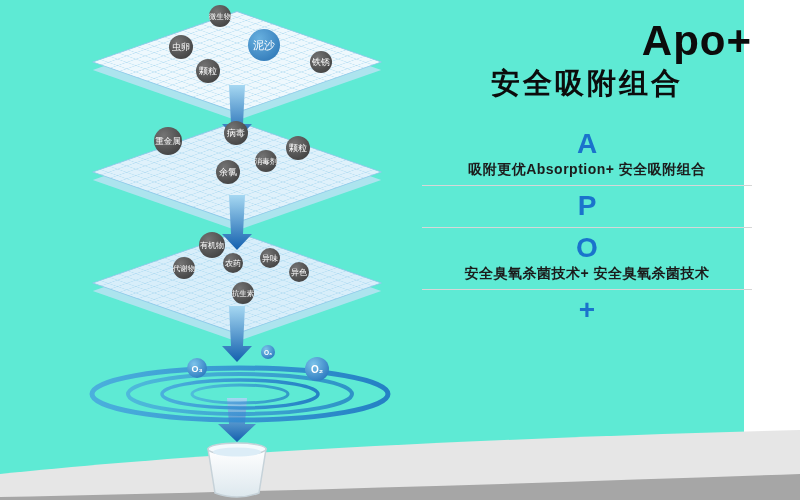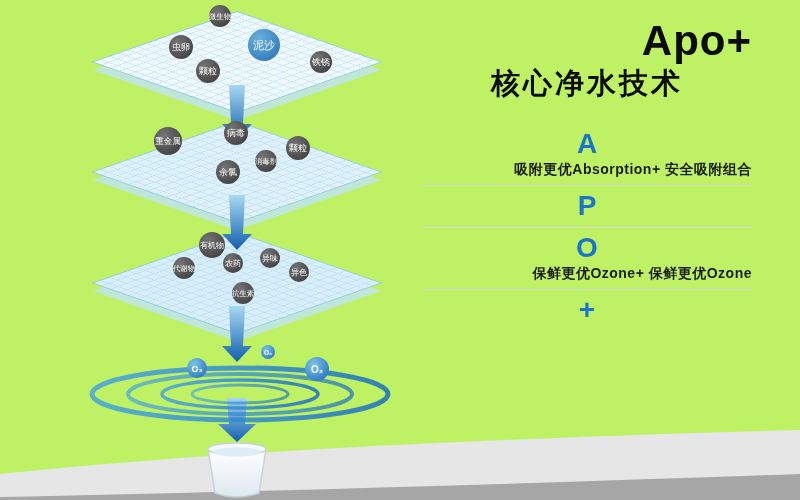--- a/index.html
+++ b/index.html
@@ -1,30 +1,30 @@
 <!DOCTYPE html>
 <html><head>
 <meta charset="utf-8">
 <style>
   html,body{margin:0;padding:0;}
   body{width:800px;height:500px;overflow:hidden;background:#ffffff;
        font-family:"Liberation Sans","DejaVu Sans",sans-serif;}
-  .stage{position:relative;width:800px;height:500px;background:#bef264;}
+  .stage{position:relative;width:716px;height:500px;background:#5eead4;padding-left:28px;}
   .bg-svg{position:absolute;left:0;top:0;z-index:1;}
   .right-panel{position:absolute;left:422px;top:18px;width:330px;z-index:2;}
   .brand-title{font-size:42px;line-height:46px;font-weight:800;color:#0c0c0c;
                text-align:right;letter-spacing:1px;margin:0;}
   .page-subtitle{font-size:29px;line-height:38px;font-weight:800;color:#0c0c0c;
                text-align:center;letter-spacing:3px;margin:0;}
   .feature{margin-top:0;}
   .feature.first{margin-top:28px;}
   .feature-letter{font-size:28px;line-height:28px;font-weight:800;color:#1a73cc;
                text-align:center;margin-top:6px;}
   .feature-text{font-size:14px;line-height:18px;font-weight:700;color:#1c1c1c;
-               text-align:right;margin-top:2px;letter-spacing:0.5px;}
+               text-align:center;margin-top:2px;letter-spacing:0.5px;}
   .feature-sep{height:1px;background:#d7d7d7;margin-top:7px;}
   svg text{font-family:"Liberation Sans","DejaVu Sans",sans-serif;}
   .particle-label{fill:#ffffff;}
   .bubble-label{fill:#ffffff;font-weight:bold;}
 </style>
 </head>
 <body>
 
 <div class="stage">
 
@@ -186,36 +186,36 @@
 
     <g>
       <path d="M208,449 L215,493 Q237,501 259,493 L266,449 Z" fill="url(#glassGrad)" stroke="#c6d2d9" stroke-width="1.5"></path>
       <ellipse cx="237" cy="449" rx="29" ry="6" fill="#f4fafd" stroke="#c6d2d9" stroke-width="1.5"></ellipse>
       <ellipse cx="237" cy="452" rx="24" ry="4.5" fill="#dcedf7"></ellipse>
     </g>
   </svg>
 
   <div class="right-panel">
     <h1 class="brand-title">Apo+</h1>
-    <h2 class="page-subtitle">核心净水技术</h2>
+    <h2 class="page-subtitle">安全吸附组合</h2>
 
     <div class="feature first">
       <div class="feature-letter">A</div>
       <div class="feature-text">吸附更优Absorption+ 安全吸附组合</div>
       <div class="feature-sep"></div>
     </div>
 
     <div class="feature">
       <div class="feature-letter">P</div>
       <div class="feature-sep"></div>
     </div>
 
     <div class="feature">
       <div class="feature-letter">O</div>
-      <div class="feature-text">保鲜更优Ozone+ 保鲜更优Ozone</div>
+      <div class="feature-text">安全臭氧杀菌技术+ 安全臭氧杀菌技术</div>
       <div class="feature-sep"></div>
     </div>
 
     <div class="feature">
       <div class="feature-letter">+</div>
     </div>
   </div>
 
 </div>
 

